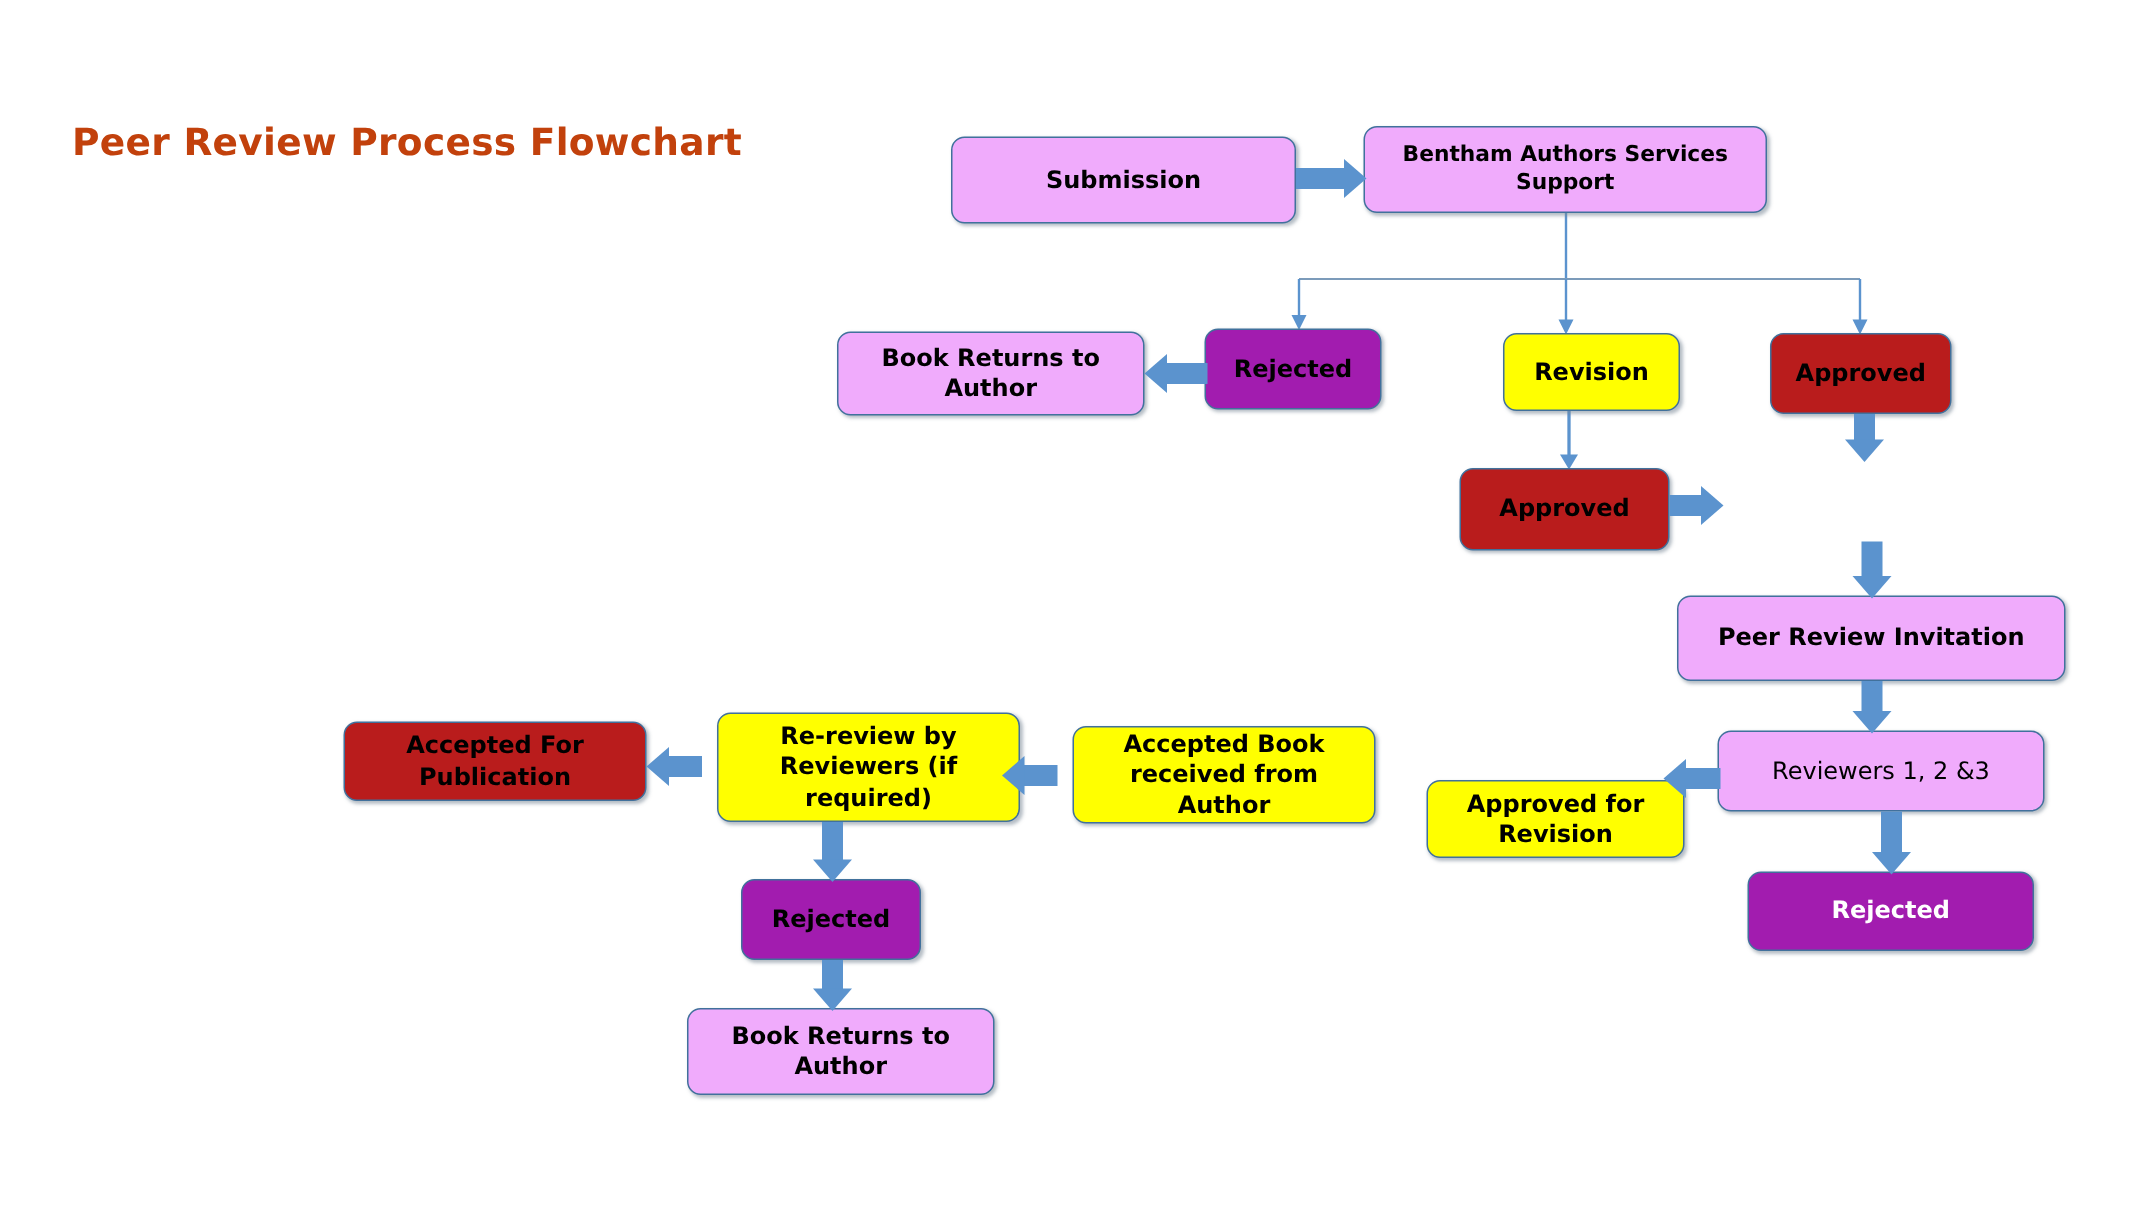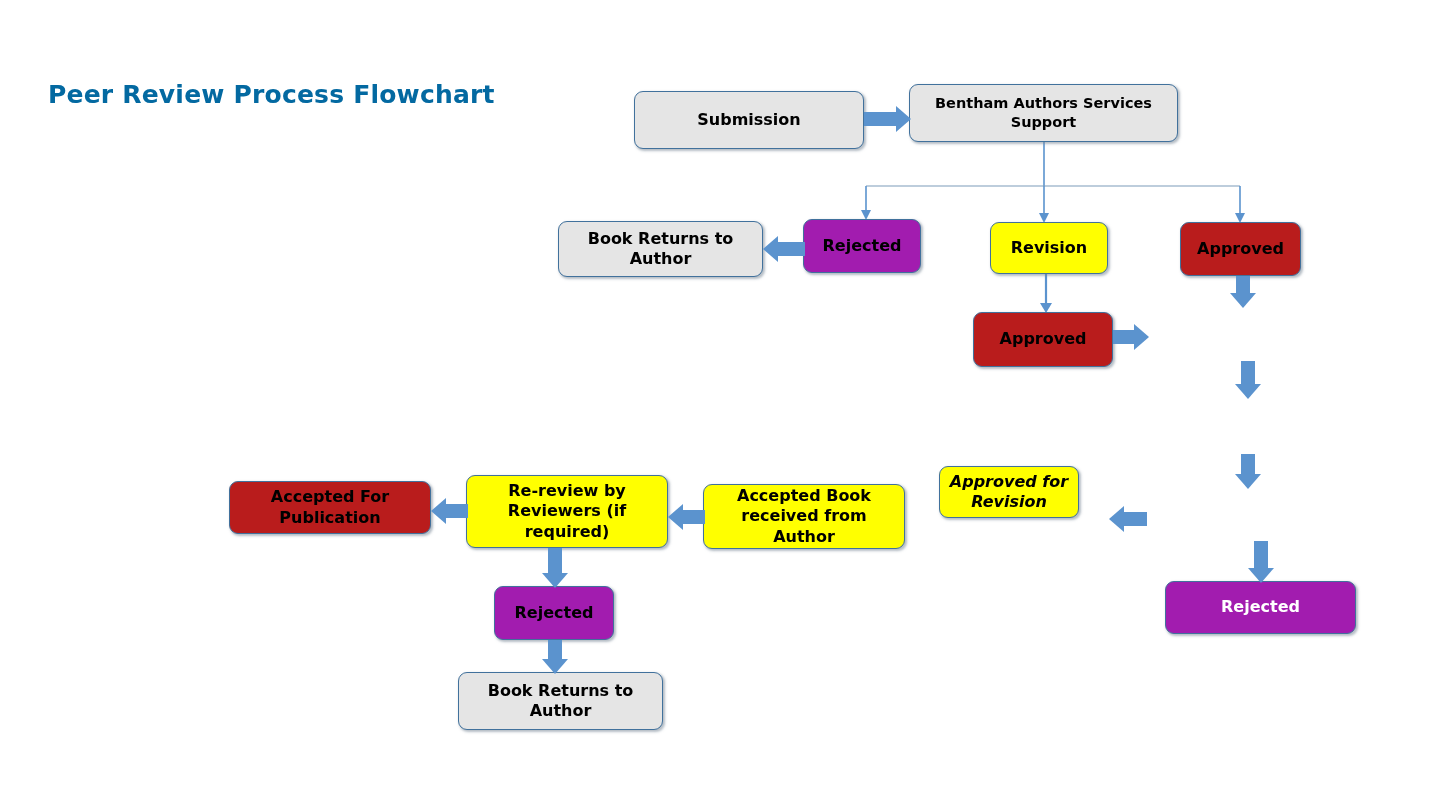--- a/index.html
+++ b/index.html
@@ -17,21 +17,21 @@
     background: #ffffff;
     overflow: hidden;
   }
   #title {
     position: absolute;
     left: 48px;
     top: 80px;
     font-family: "DejaVu Sans", sans-serif;
     font-size: 25px;
     font-weight: bold;
-    color: #0369a1;
+    color: #c2410c;
     letter-spacing: 0.2px;
     white-space: nowrap;
   }
   .node {
     position: absolute;
     box-sizing: border-box;
     border: 1.6px solid #41719C;
     border-radius: 9px;
     display: flex;
     align-items: center;
@@ -39,23 +39,23 @@
     text-align: center;
     font-family: "DejaVu Sans", sans-serif;
     font-size: 16px;
     font-weight: bold;
     line-height: 1.28;
     color: #000000;
     padding: 2px 6px;
     box-shadow: 1.5px 1.5px 2.5px rgba(120,135,150,0.55);
   }
   .node .lbl { display: block; width: 100%; }
-  .fill-white  { background: #e5e5e5; }
+  .fill-white  { background: #f0abfc; }
   .fill-red    { background: #a21caf; }
-  .fill-yellow { background: #FFFF00; }
+  .fill-yellow { background: #FFFF00; margin-left: 12px; }
   .fill-green  { background: #b91c1c; }
   .txt-white   { color: #ffffff; }
   .txt-black   { color: #000000; }
 
   
   .barrow { position: absolute; }
   .barrow .shaft { position: absolute; background: #5B93CE; }
   .barrow .head  { position: absolute; width: 0; height: 0; }
 
   
@@ -139,23 +139,29 @@
 
   <div class="node fill-green txt-black" style="left:1180px; top:222px; width:121px; height:54px;">
     <span class="lbl">Approved</span>
   </div>
 
   <div class="node fill-green txt-black" style="left:973px; top:312px; width:140px; height:55px;">
     <span class="lbl">Approved</span>
   </div>
 
 
-
-
-  <div class="node fill-yellow txt-black" style="left:939px; top:466px; width:140px; height:52px;font-style:italic;">
+  <div class="node fill-white txt-black" style="left:1118px; top:397px; width:259px; height:57px;">
+    <span class="lbl">Peer Review Invitation</span>
+  </div>
+
+  <div class="node fill-white txt-black" style="left:1145px; top:487px; width:218px; height:54px; font-weight:normal; font-size:16px;">
+    <span class="lbl">Reviewers 1, 2 &amp;3</span>
+  </div>
+
+  <div class="node fill-yellow txt-black" style="left:939px; top:520px; width:172px; height:52px;">
     <span class="lbl">Approved for Revision</span>
   </div>
 
   <div class="node fill-red txt-white" style="left:1165px; top:581px; width:191px; height:53px;">
     <span class="lbl">Rejected</span>
   </div>
 
   <div class="node fill-yellow txt-black" style="left:703px; top:484px; width:202px; height:65px;">
     <span class="lbl">Accepted Book received from Author</span>
   </div>

